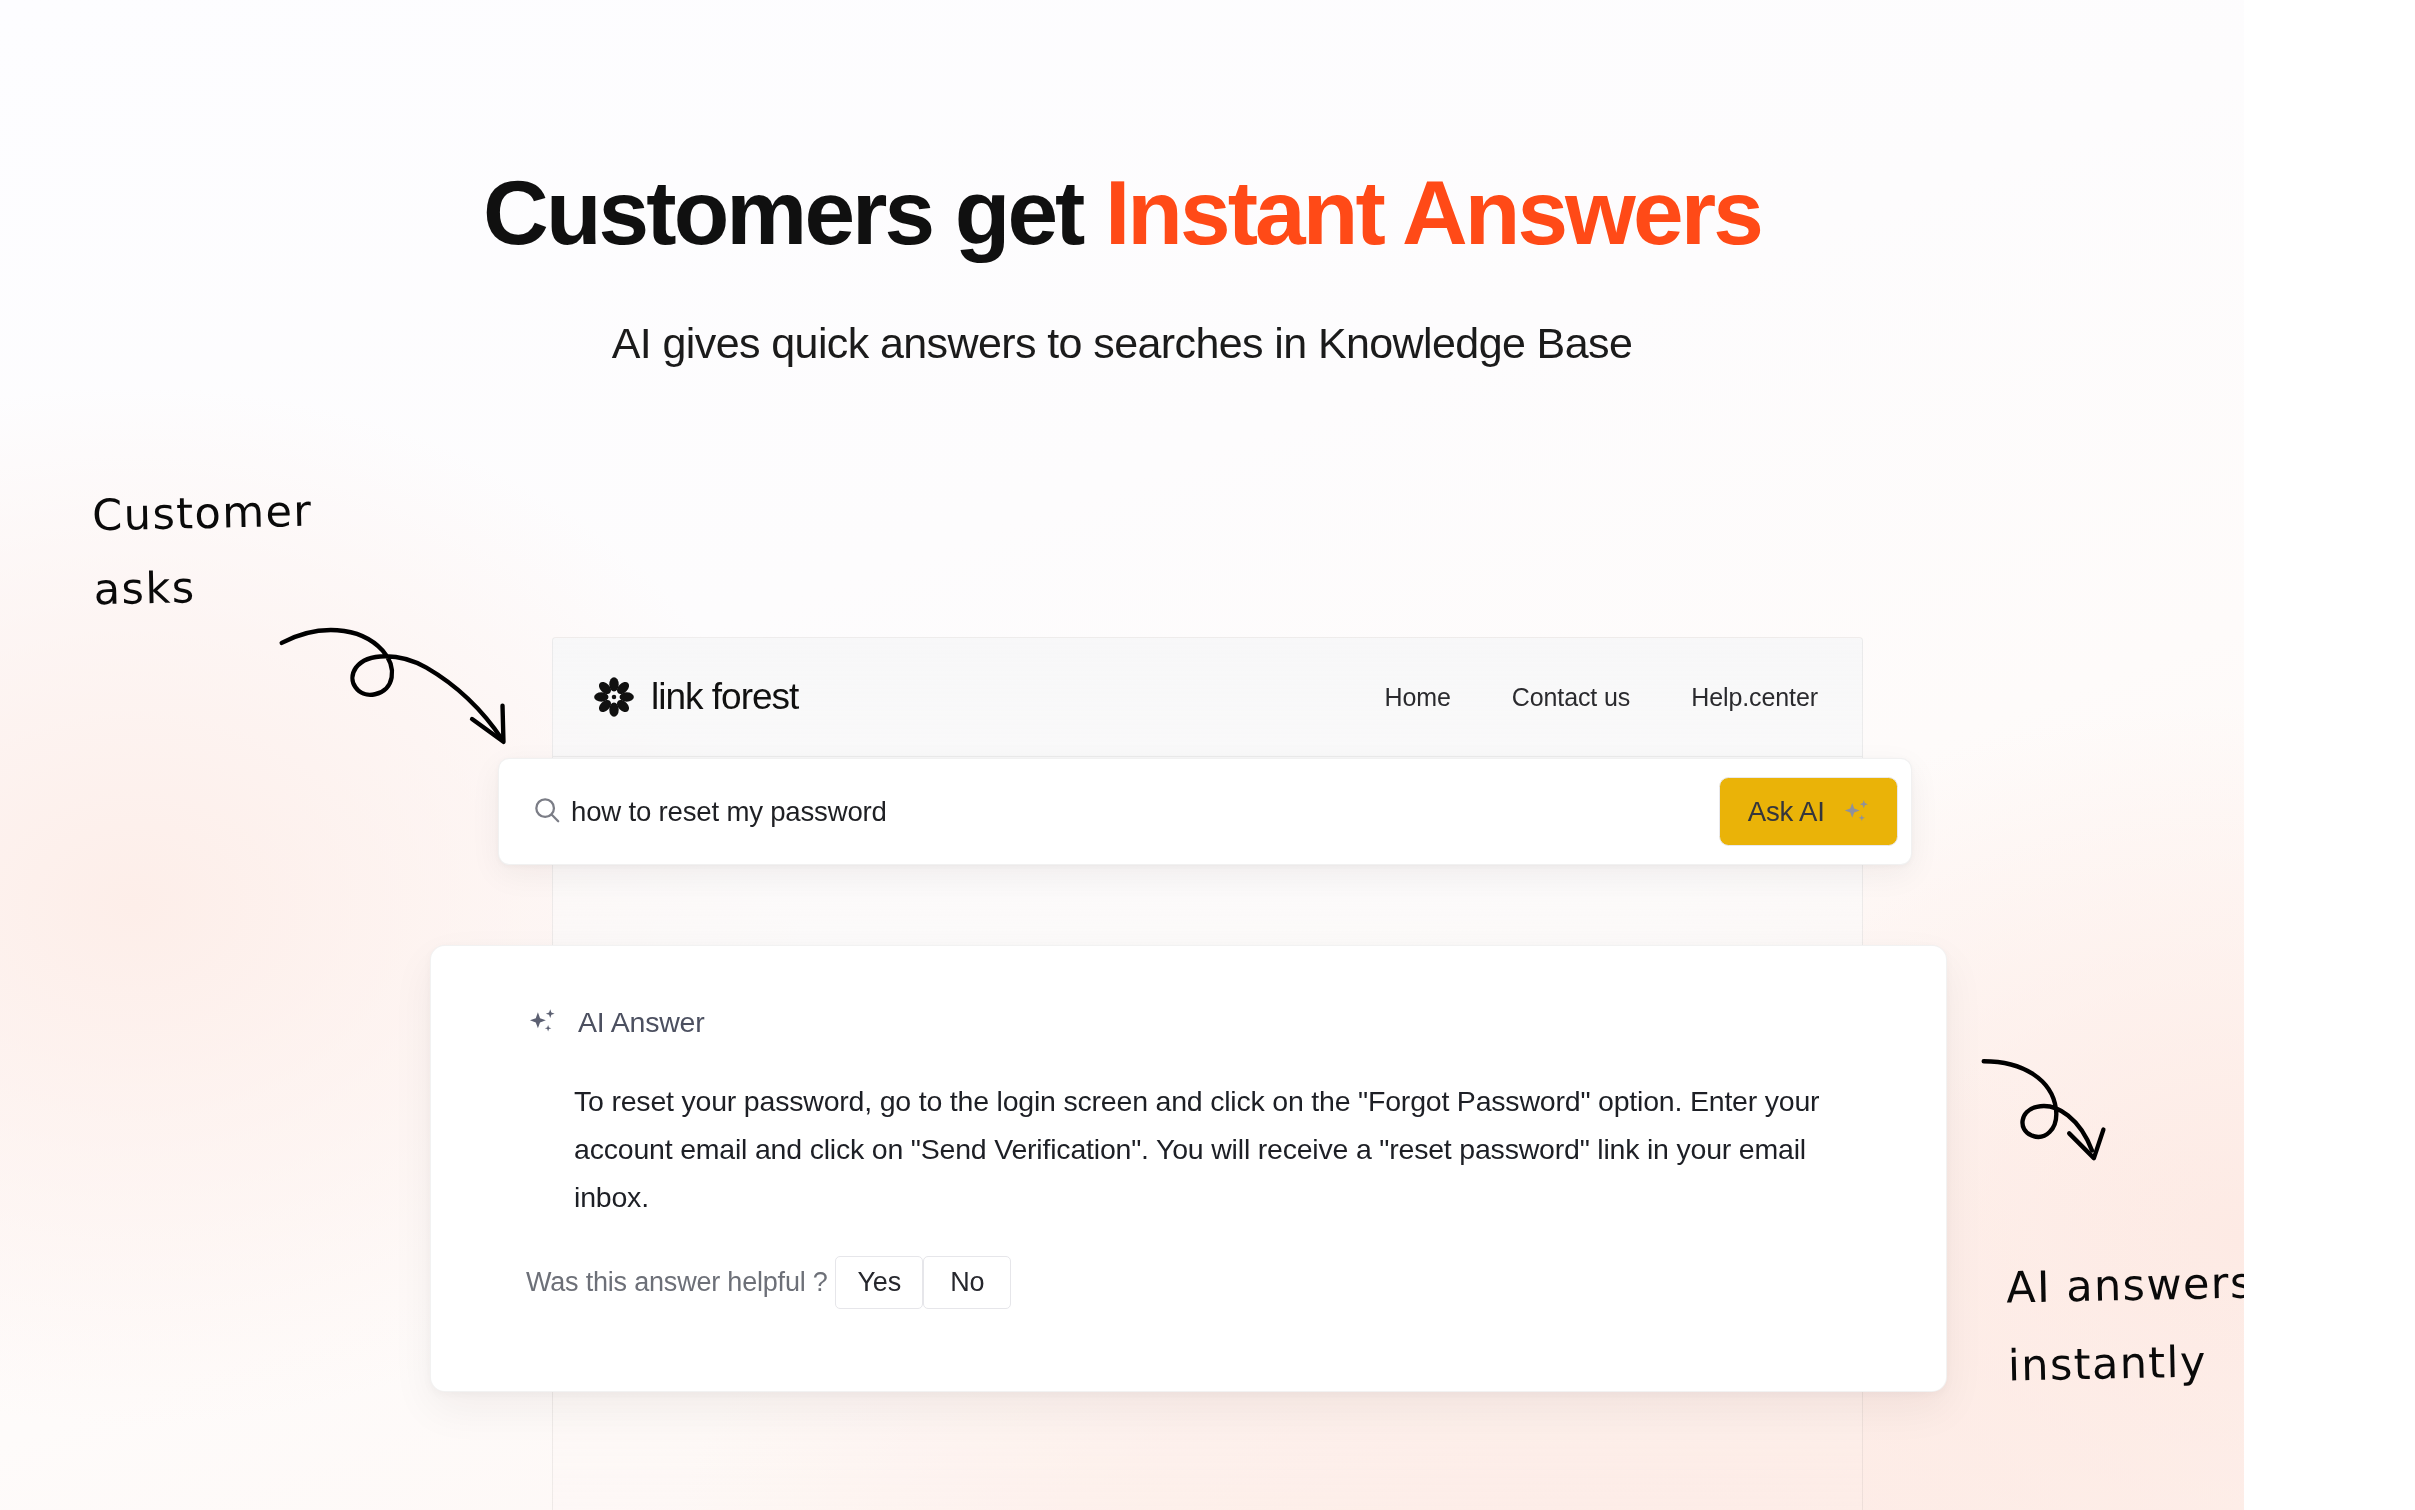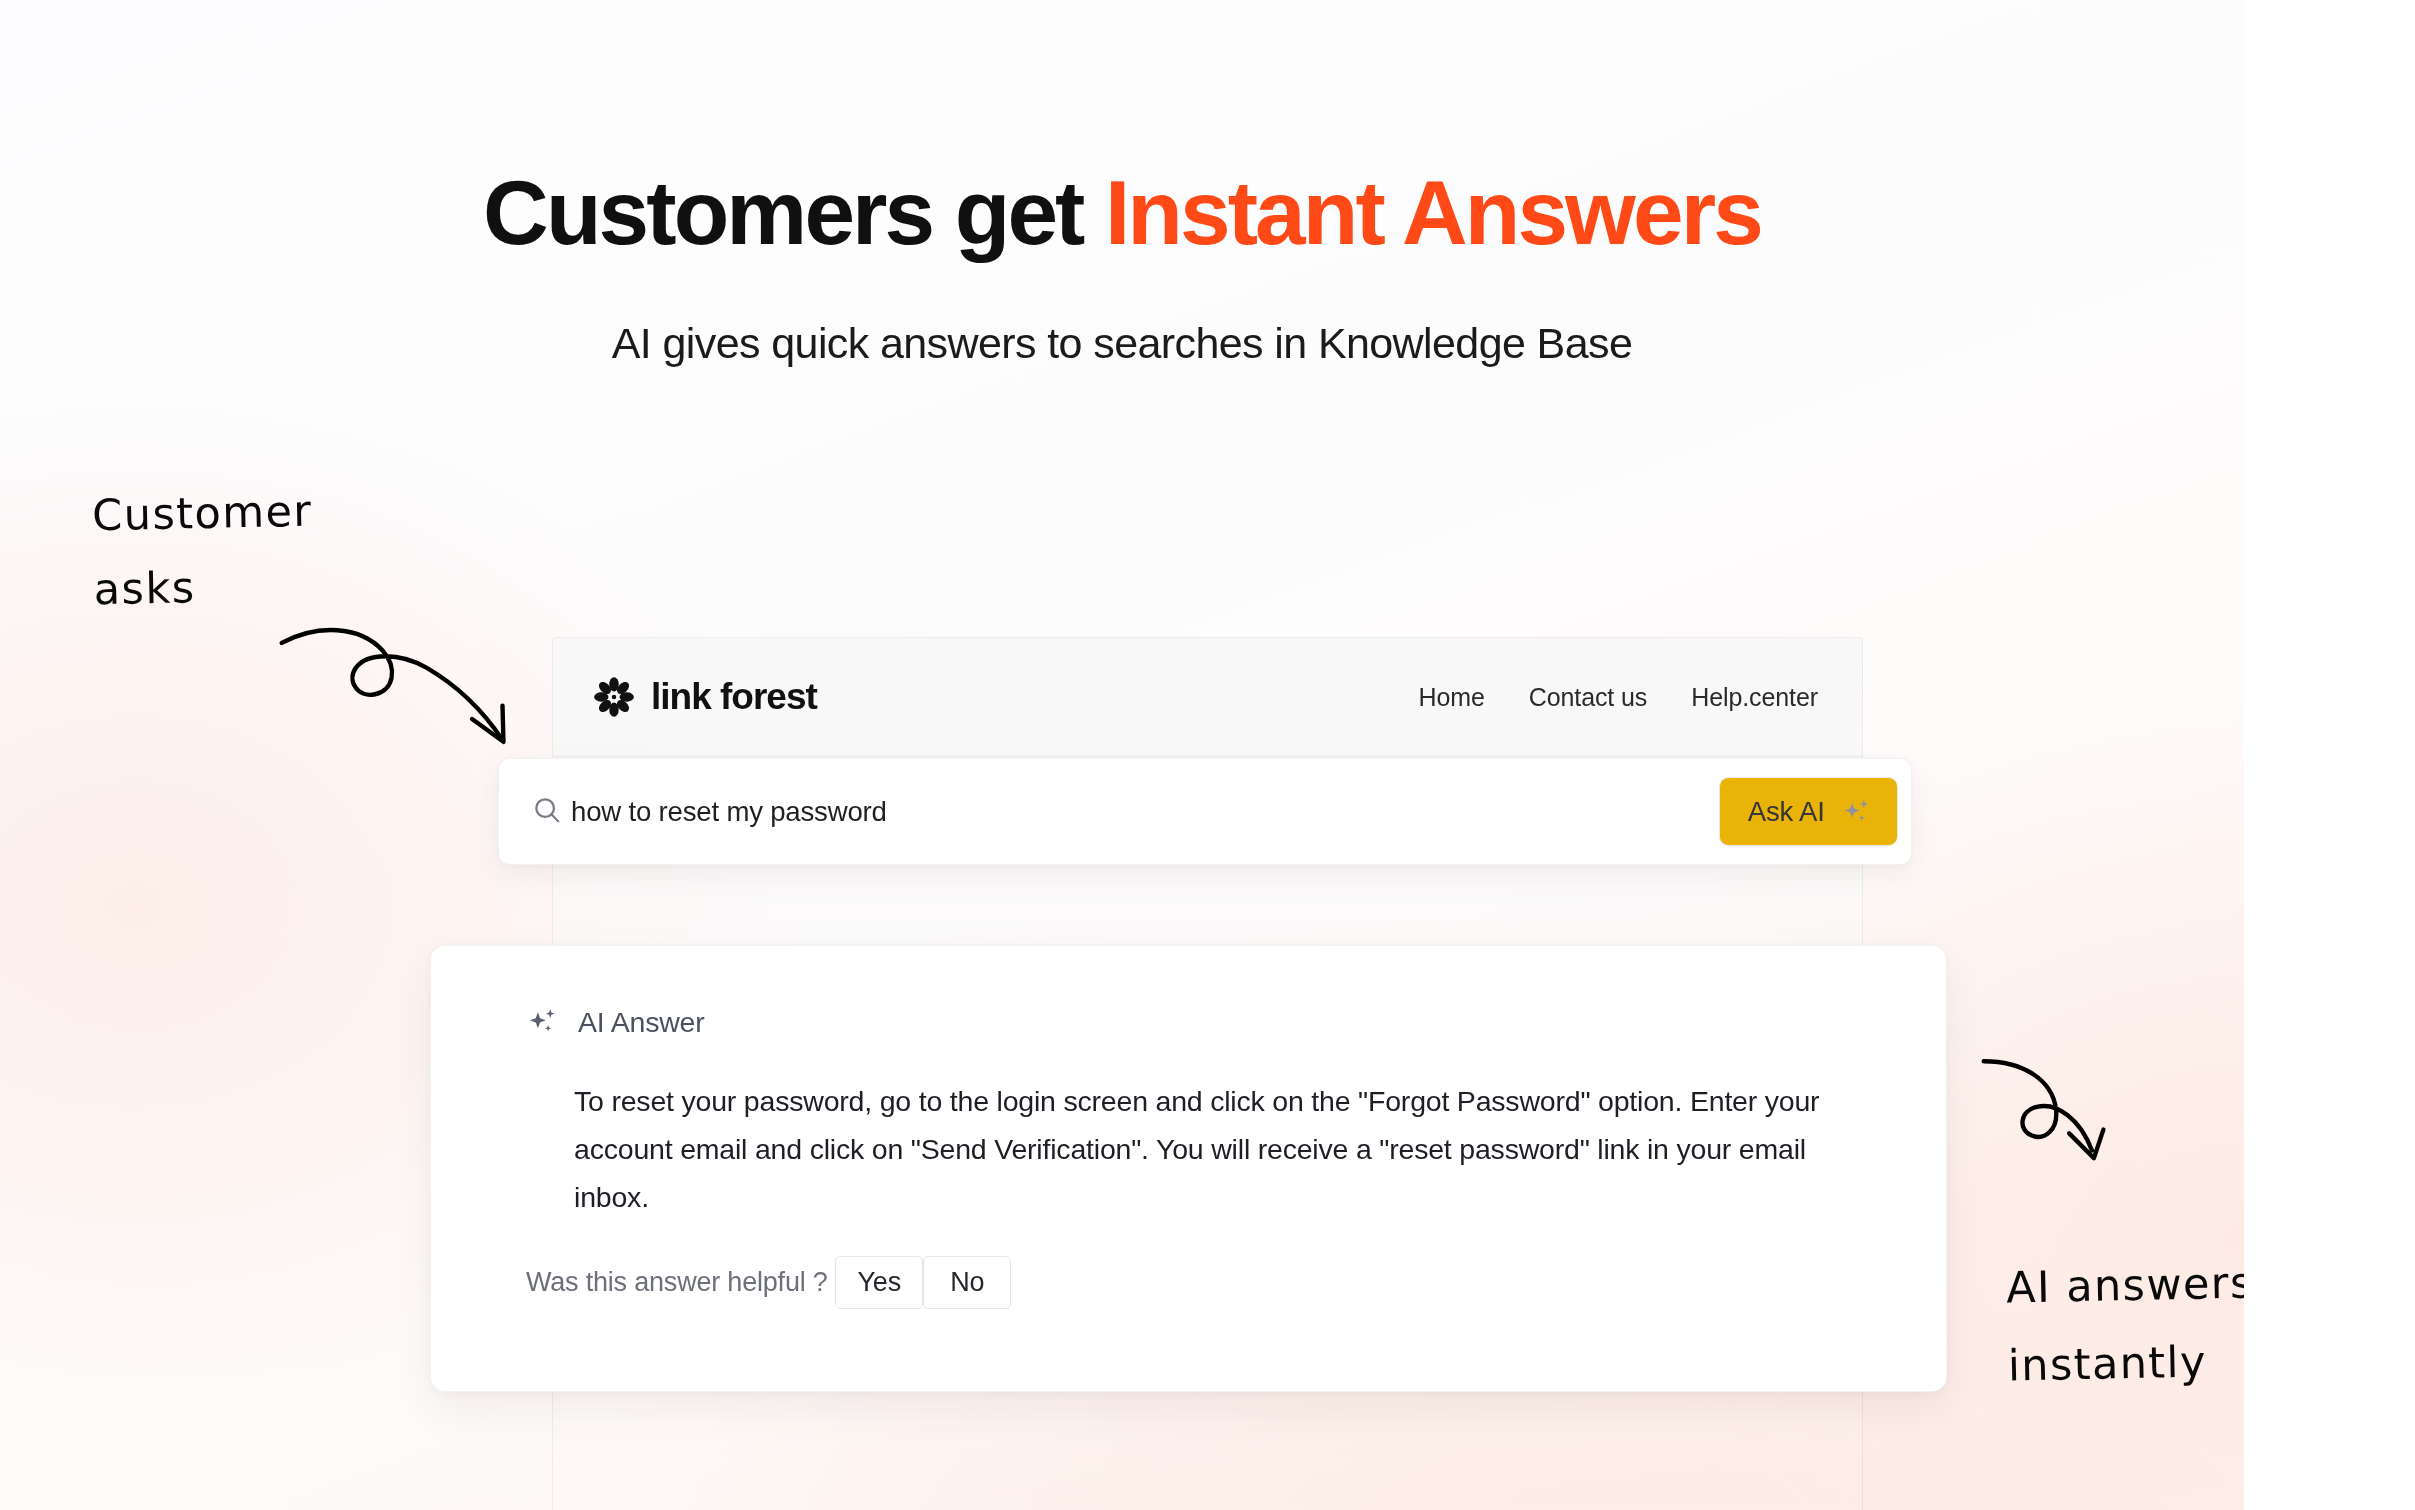--- a/index.html
+++ b/index.html
@@ -74,30 +74,30 @@
   }
 
   .brand {
     display: flex;
     align-items: center;
     gap: 16px;
   }
   .brand-mark { width: 42px; height: 42px; display: block; }
   .brand-name {
     font-size: 37px;
-    font-weight: 700;
+    font-weight: 400;
     letter-spacing: -1px;
     color: #111111;
   }
 
   .browser-nav {
     margin-left: auto;
     display: flex;
     align-items: center;
-    gap: 44px;
+    gap: 61px;
   }
   .nav-link {
     font-size: 25px;
     color: #2a2a2e;
     letter-spacing: -0.1px;
     cursor: pointer;
     white-space: nowrap;
   }
 
   

